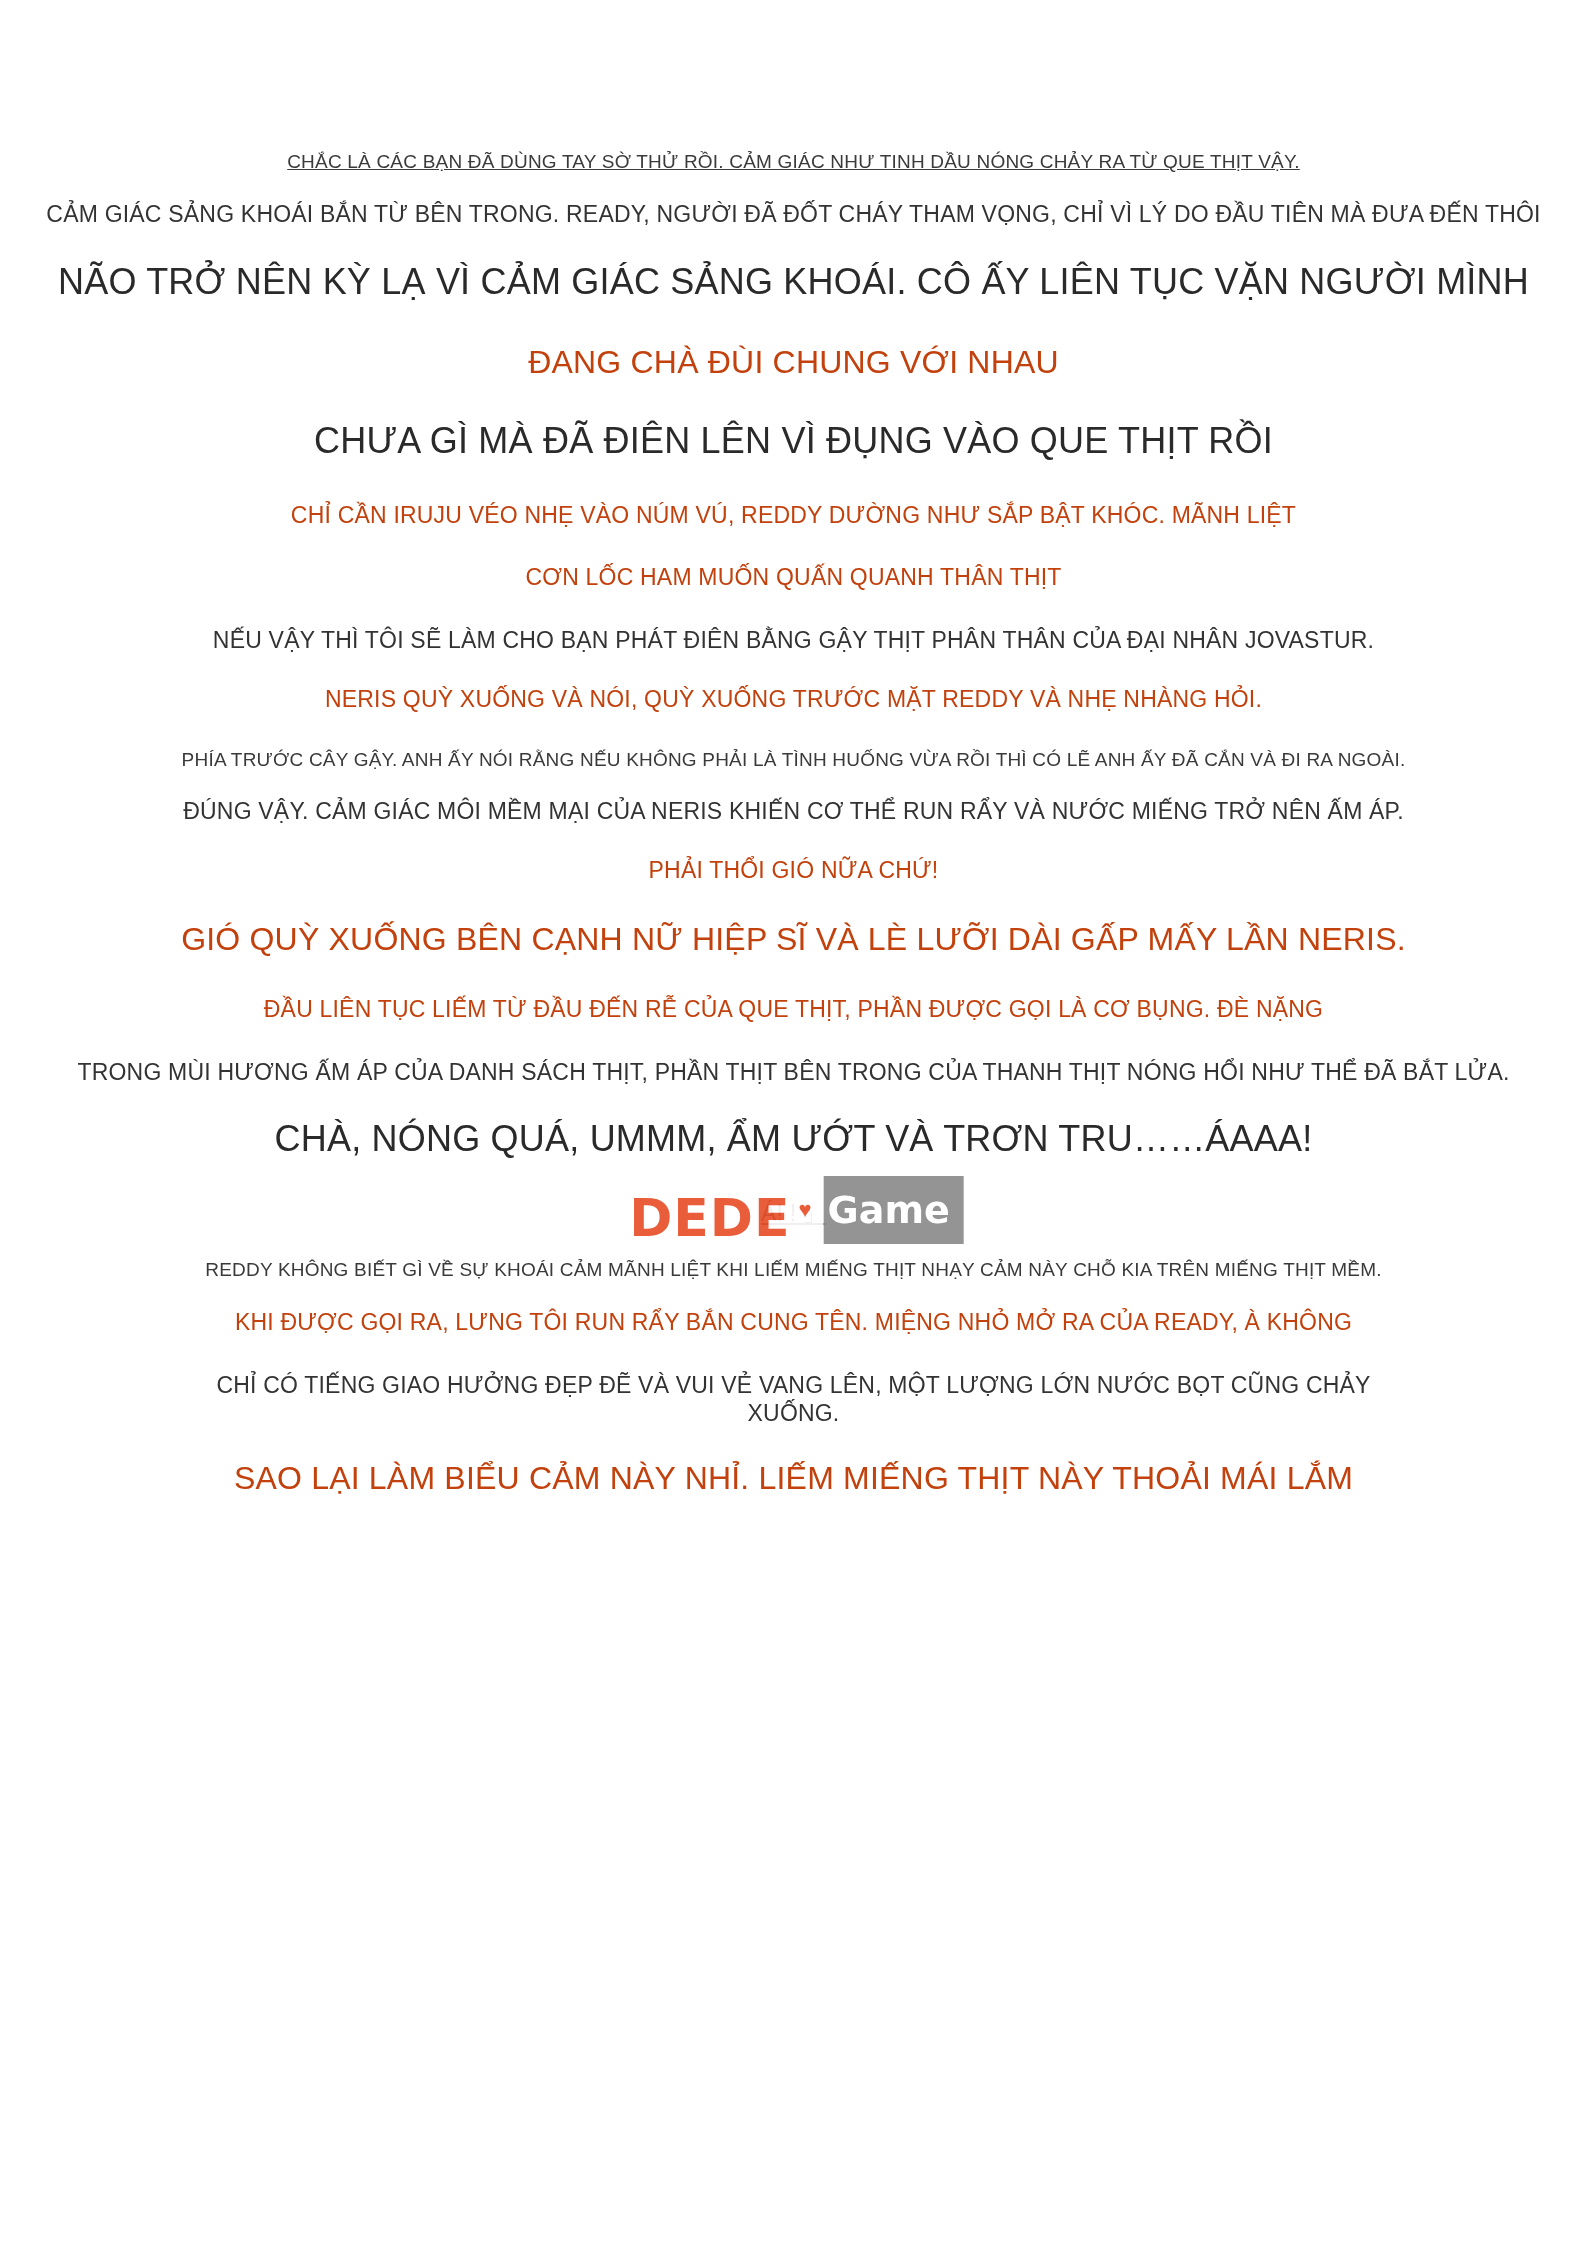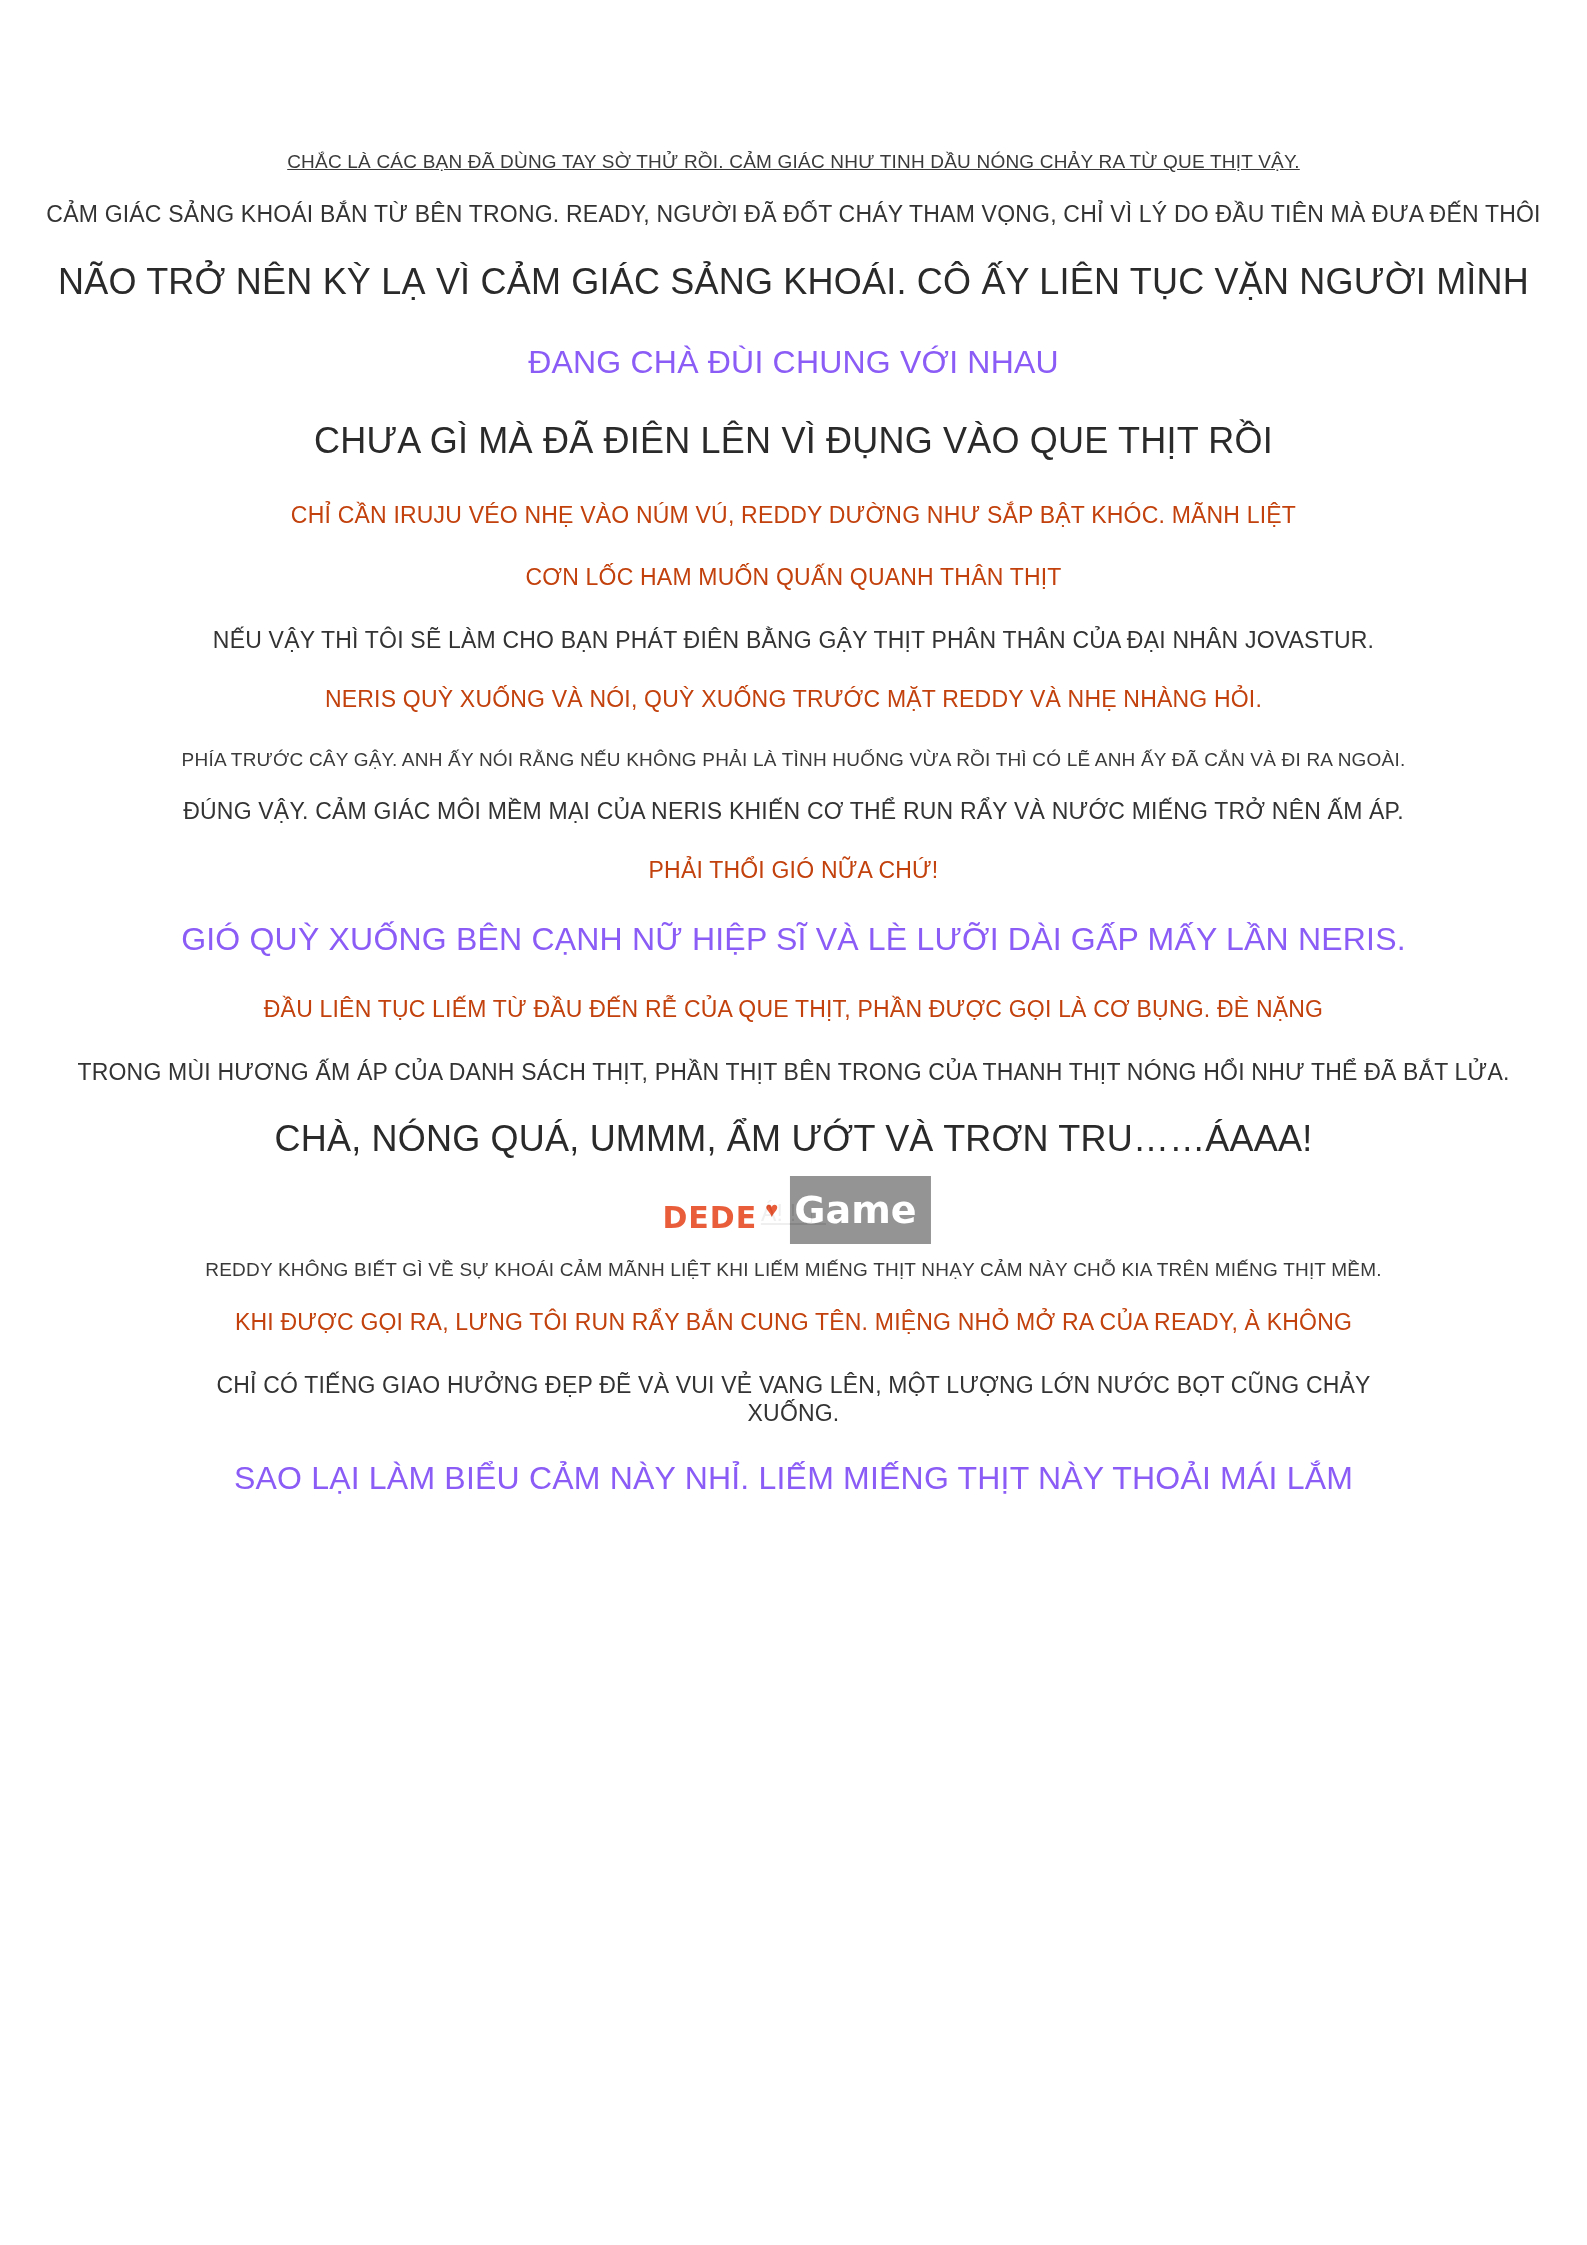--- a/index.html
+++ b/index.html
@@ -27,21 +27,21 @@
     text-transform: uppercase;
     line-height: 1.25;
     color: #2f2f2f;
     margin: 0 auto;
     letter-spacing: 0.2px;
   }
   
   .s-xs { font-size: 19px; margin-bottom: 26px; color: #3a3a3a; }
   .s-sm { font-size: 23px; margin-bottom: 30px; color: #333333; }
   .s-md { font-size: 23px; margin-bottom: 34px; color: #c2410c; }
-  .s-lg { font-size: 32px; margin-bottom: 36px; color: #8b5cf6; }
+  .s-lg { font-size: 32px; margin-bottom: 36px; color: #c2410c; }
   .s-xl { font-size: 36px; margin-bottom: 38px; color: #2a2a2a; }
 
   .w-narrow { max-width: 1050px; text-decoration: underline; }
   .w-mid { max-width: 1250px; }
   .w-wide { max-width: 1500px; }
   .w-full { max-width: 1560px; }
 
   
   .watermark {
     position: absolute;
@@ -57,21 +57,21 @@
   .wm-left {
     background: #ffffff;
     display: flex;
     align-items: center;
     padding: 0 6px;
     height: 64px;
   }
   .wm-dede {
     font-family: "DejaVu Sans", sans-serif;
     font-weight: bold;
-    font-size: 30px;
+    font-size: 52px;
     letter-spacing: 1px;
     color: #e8502a;
     line-height: 1;
     margin-top: 15px;
   }
   .wm-heart {
     color: #e8502a;
     font-size: 22px;
     margin: 0 6px 0 8px;
   }

